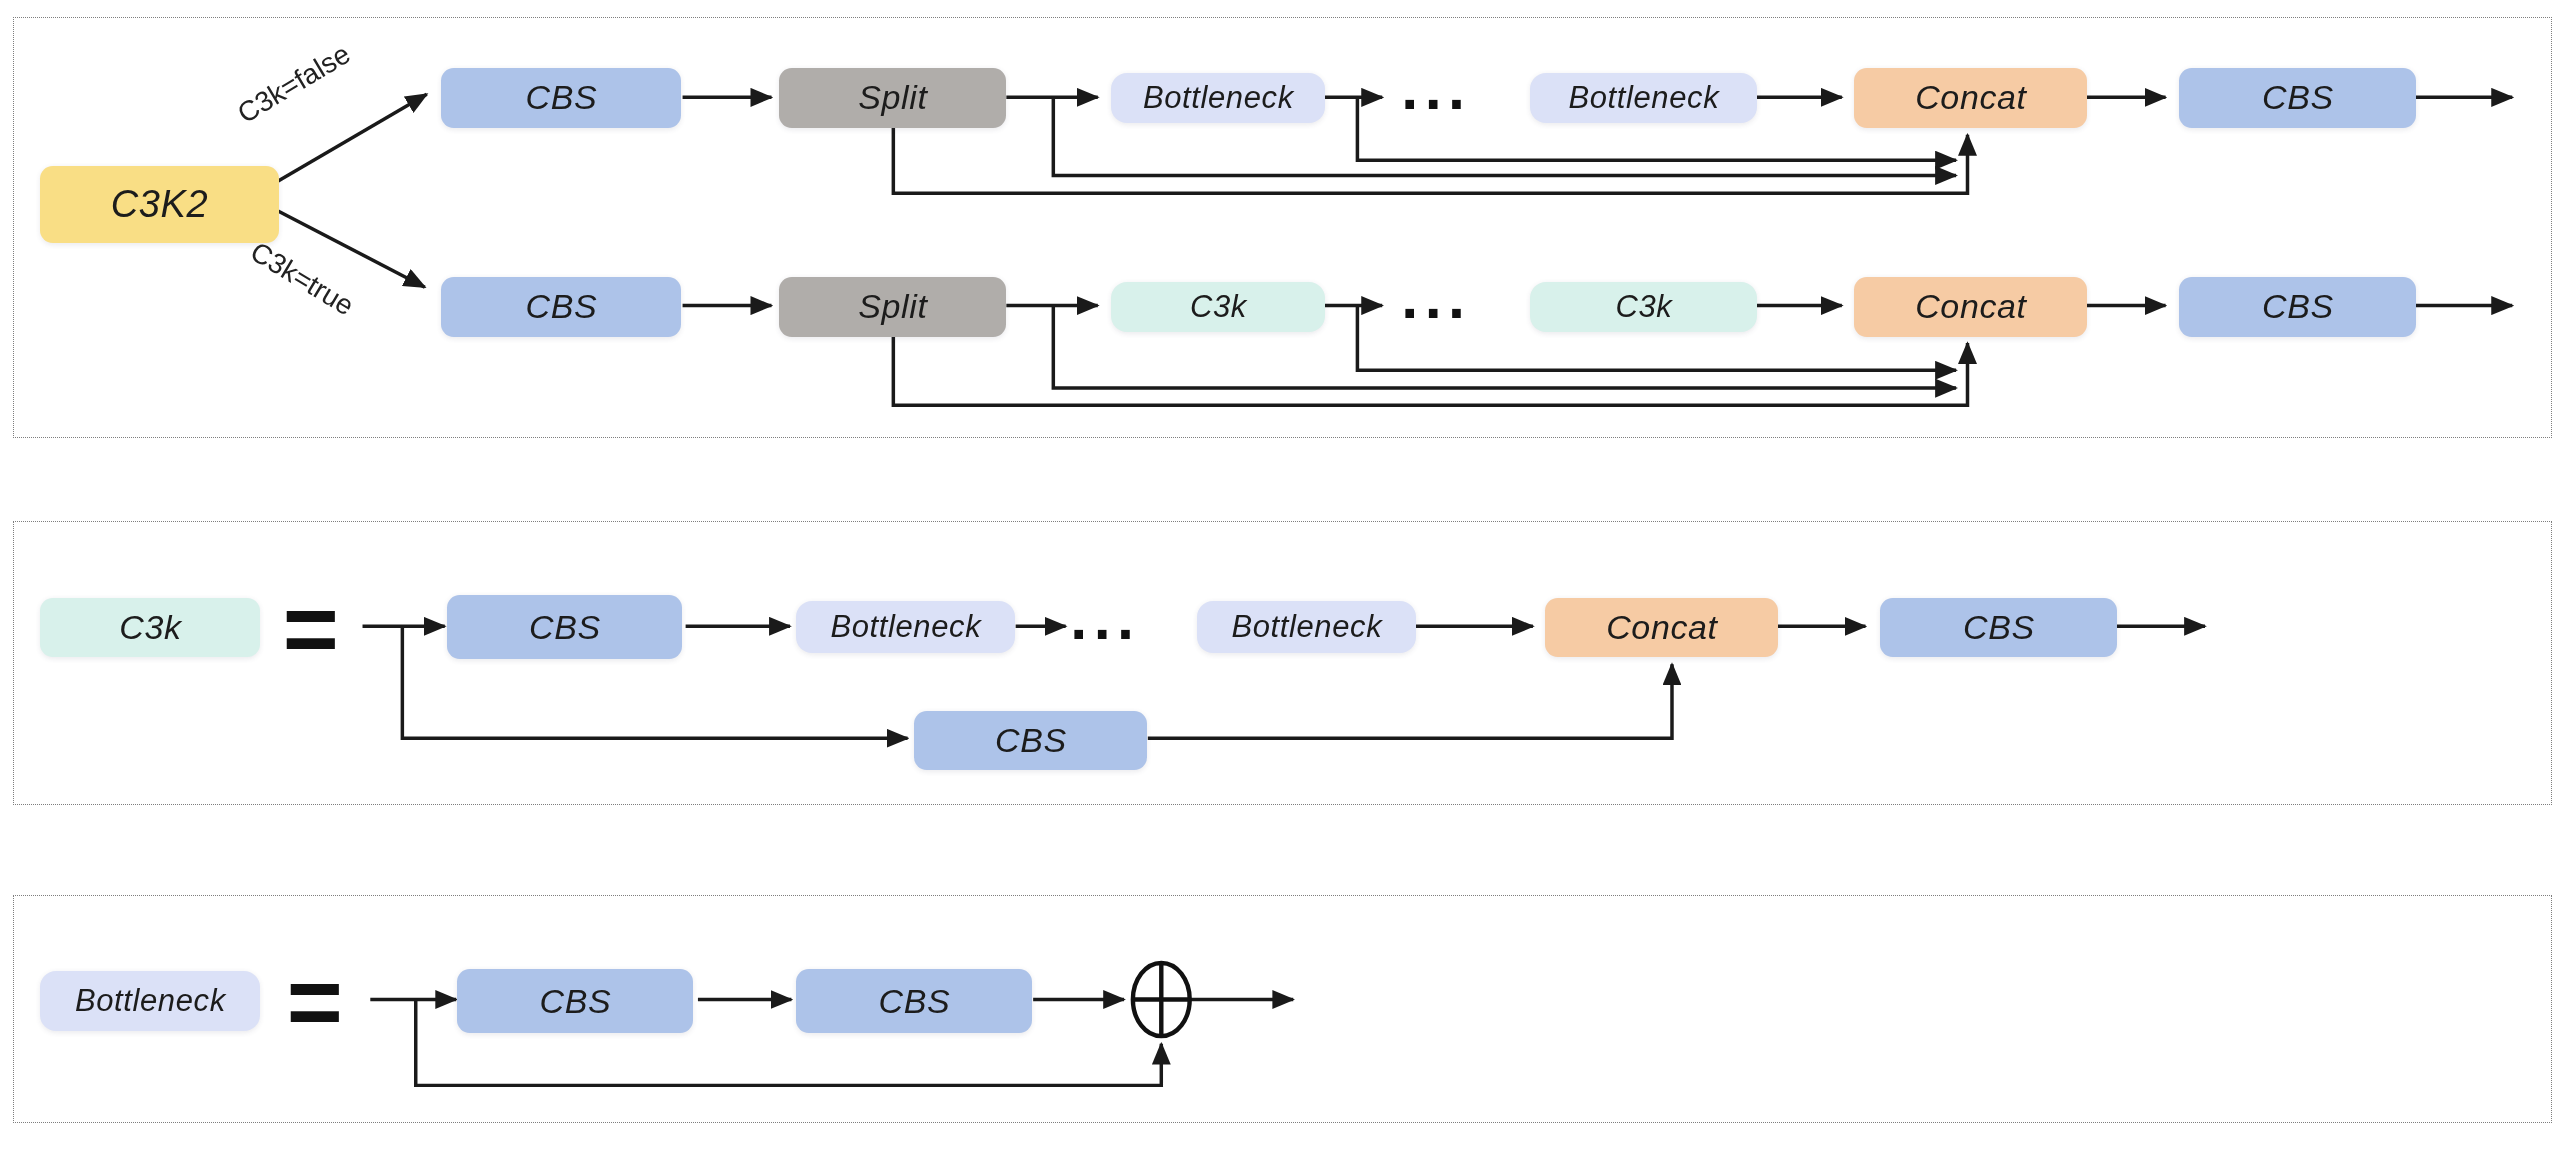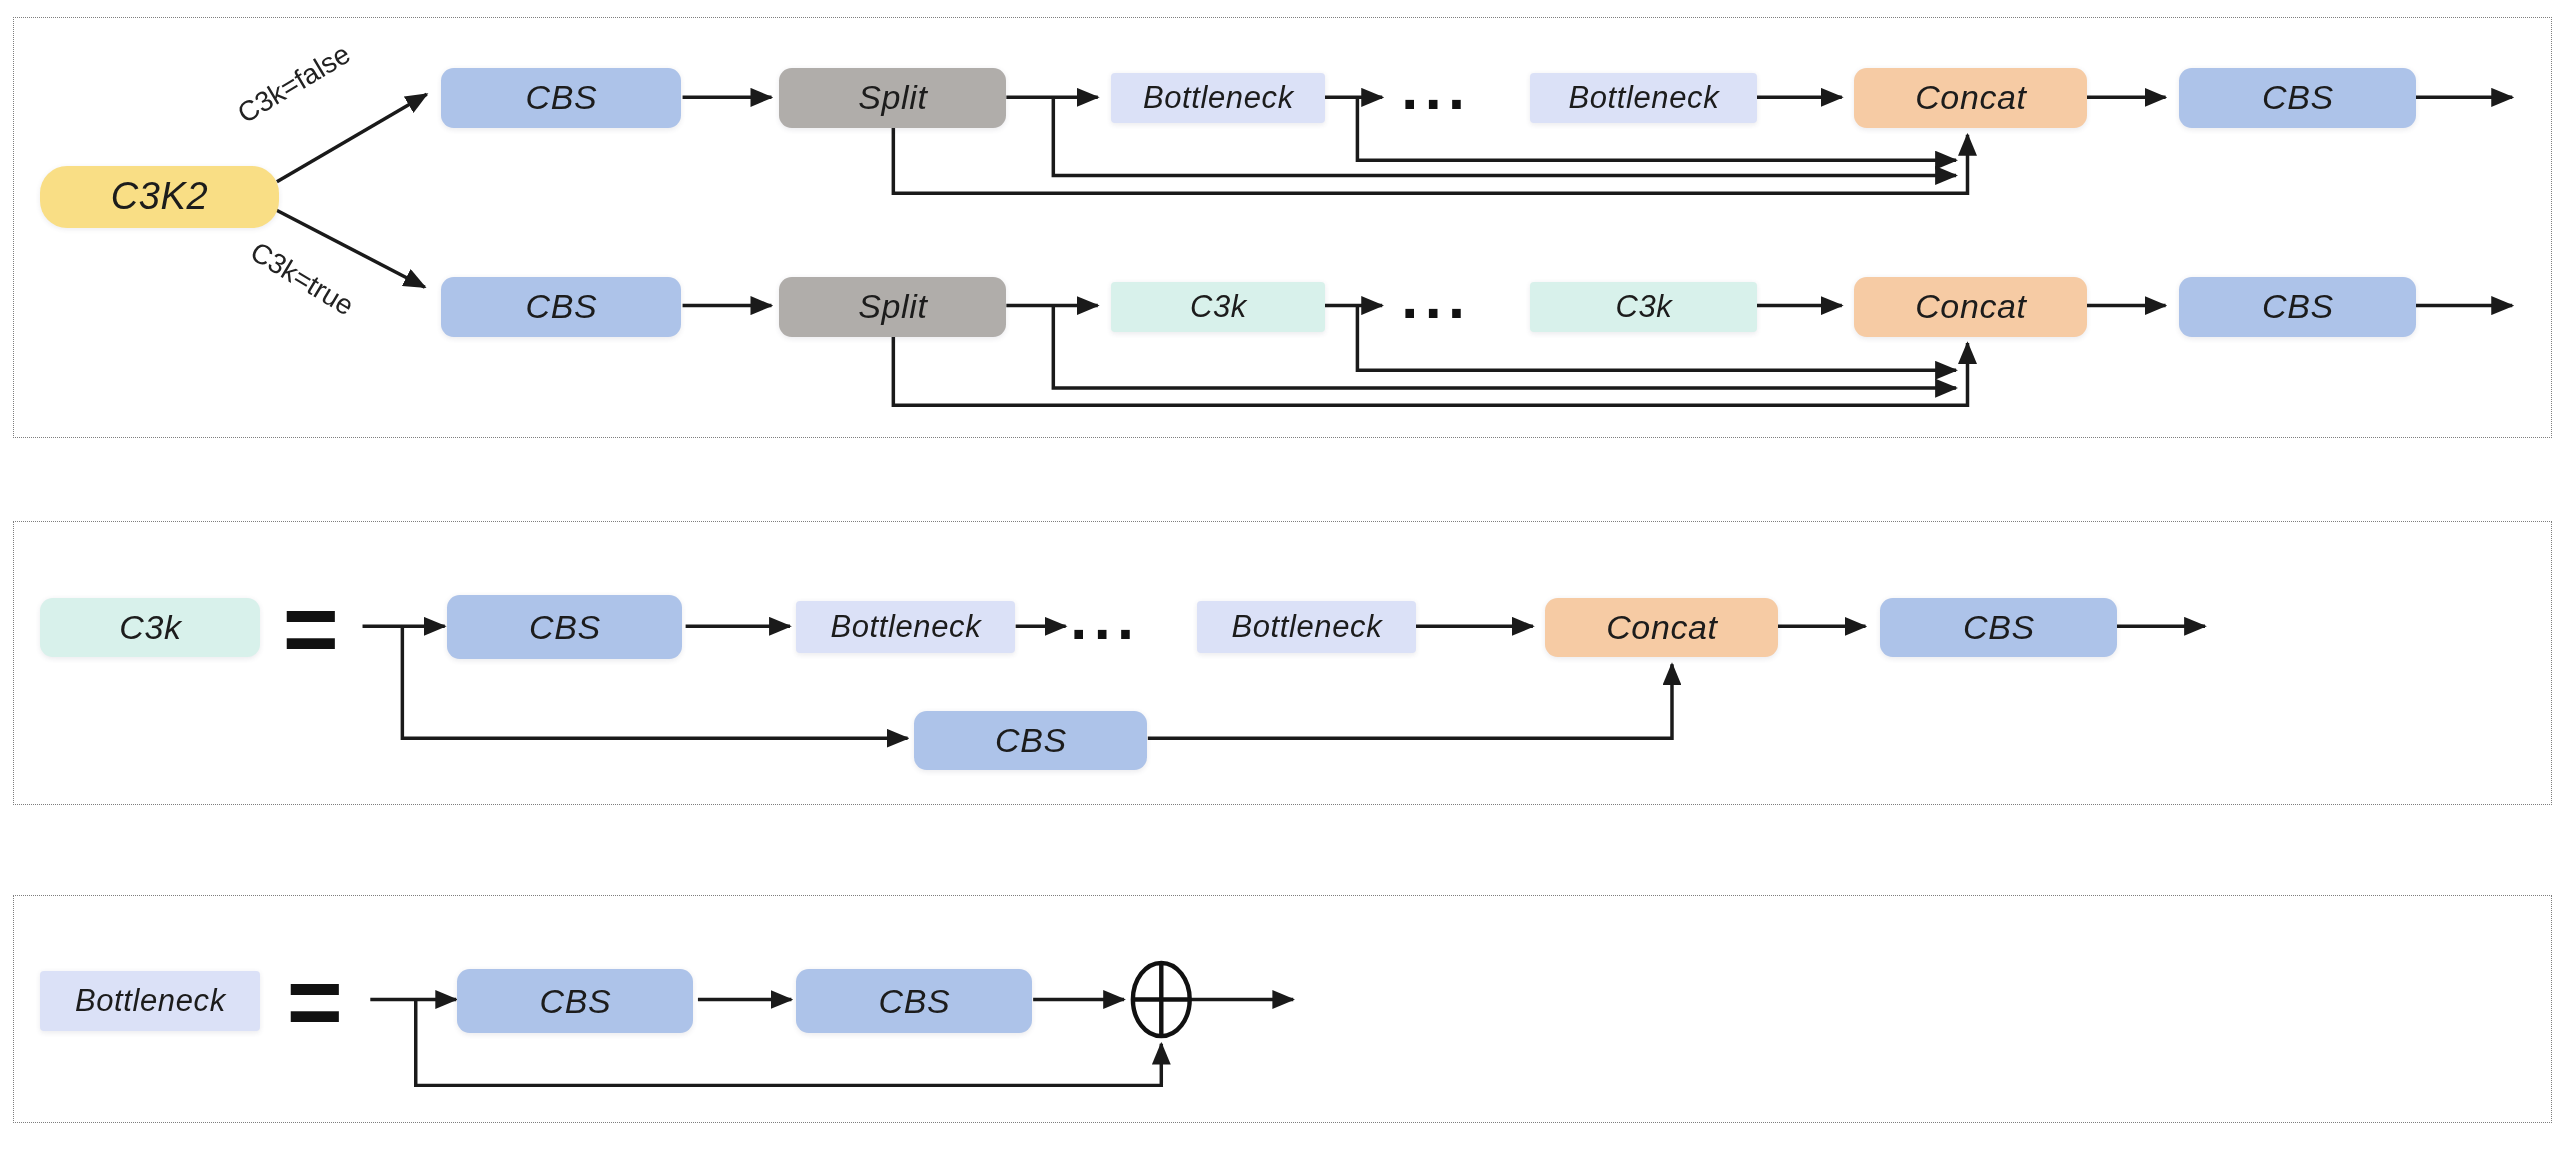--- a/index.html
+++ b/index.html
@@ -15,21 +15,21 @@
   #panel3{left:13.4px;top:895px;width:2539px;height:228px;}
   .wires{position:absolute;left:0;top:0;width:100%;height:100%;pointer-events:none;}
   .wires path, .wires line{stroke:#1a1a1a;stroke-width:5.5;fill:none;}
   .wires .ah{fill:#1a1a1a;stroke:none;}
   .box{
     position:absolute;display:flex;align-items:center;justify-content:center;
     border-radius:12.8px;font-size:34px;letter-spacing:0.6px;
     box-shadow:0 1.3px 5.1px rgba(60,60,90,0.10);
     font-style:italic;
   }
-  .box.small{border-radius:4px;font-size:31px;}
+  .box.small{border-radius:16px;font-size:31px;}
   .eq{
     position:absolute;width:83px;height:83px;display:flex;align-items:center;justify-content:center;
     font-size:96px;font-weight:900;color:#111;transform:scaleY(1.05);
   }
   .dots{
     position:absolute;width:140px;height:70px;line-height:70px;text-align:center;
     font-size:61px;font-weight:900;letter-spacing:6.4px;color:#111;
   }
   .branch-label{
     position:absolute;font-size:28px;font-weight:500;color:#222;white-space:nowrap;
@@ -69,21 +69,21 @@
         <path d="M2056,453 L2148,453" marker-end="url(#ah1)"></path>
         <path d="M2734,453 L2872,453" marker-end="url(#ah1)"></path>
         <path d="M3251,453 L3382,453" marker-end="url(#ah1)"></path>
         <path d="M3767,453 L3928,453" marker-end="url(#ah1)"></path>
         <path d="M2109,453 L2109,555 L3052,555" marker-end="url(#ah1)"></path>
         <path d="M1630,453 L1630,583 L3052,583" marker-end="url(#ah1)"></path>
         <path d="M1378,500 L1378,610 L3070,610 L3070,512" marker-end="url(#ah1)"></path>
       </g>
     </svg>
 
-    <div class="box" style="left: 25.5px; top: 148px; width: 239px; height: 62px; font-size: 38px; background: rgb(249, 222, 133); border-radius: 27px;">C3K2</div>
+    <div class="box" style="left: 25.5px; top: 148px; width: 239px; height: 77px; font-size: 38px; background: rgb(249, 222, 133);">C3K2</div>
 
     <div class="branch-label" style="left:280px;top:66px;transform:translate(-50%,-50%) rotate(-31deg);">C3k=false</div>
     <div class="branch-label" style="left:288px;top:261px;transform:translate(-50%,-50%) rotate(31deg);">C3k=true</div>
 
     <div class="box" style="left: 427px; top: 50px; width: 240px; height: 60px; background: rgb(173, 195, 233);">CBS</div>
     <div class="box" style="left: 765px; top: 50px; width: 227px; height: 60px; background: rgb(176, 173, 170);">Split</div>
     <div class="box small" style="left: 1097px; top: 55px; width: 214px; height: 50px; background: rgb(219, 225, 247);">Bottleneck</div>
     <div class="dots" style="left:1352px;top:35px;">...</div>
     <div class="box small" style="left: 1516px; top: 55px; width: 227px; height: 50px; background: rgb(219, 225, 247);">Bottleneck</div>
     <div class="box" style="left: 1840px; top: 50px; width: 233px; height: 60px; background: rgb(246, 203, 164);">Concat</div>

